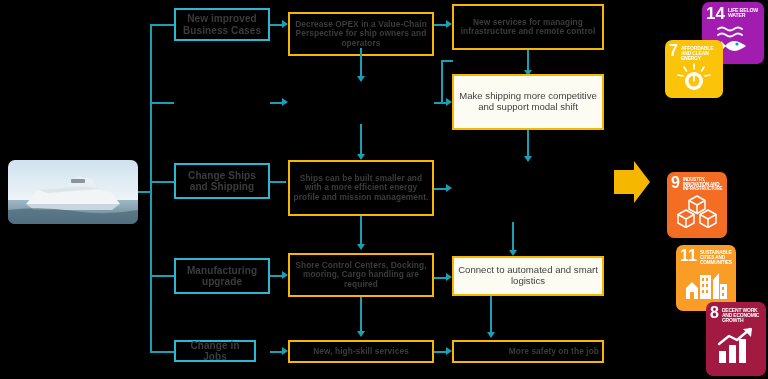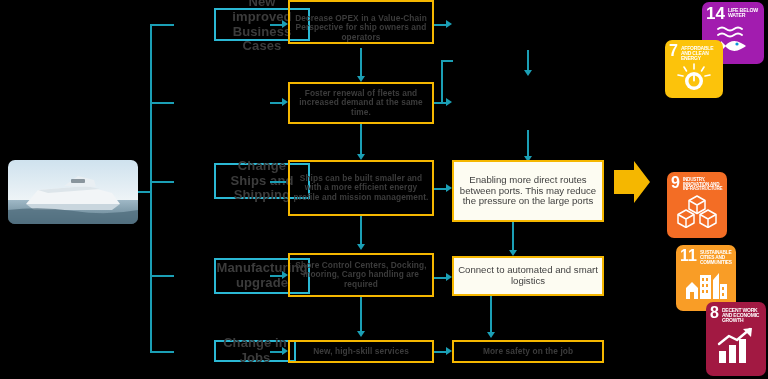--- a/index.html
+++ b/index.html
@@ -7,21 +7,21 @@
        font-family:"Liberation Sans",sans-serif;}
   #stage{position:relative;width:768px;height:379px;background:#000;}
 
   
   .box{position:absolute;box-sizing:border-box;display:flex;
        align-items:center;justify-content:center;text-align:center;
        line-height:1.12;}
   .box span{display:block;padding:0 3px;}
 
   .drv{border:2px solid #2bb8d4;color:#3c3c3c;background:transparent;
-       font-weight:bold;font-size:13px;letter-spacing:.1px;margin-left:40px;}
+       font-weight:bold;font-size:10px;letter-spacing:.1px;}
   .amb{border:2px solid #f5b700;color:#3c3c3c;background:transparent;
        font-weight:bold;font-size:8.3px;letter-spacing:.1px;}
   .amb-fill{border:2px solid #f5b700;color:#3f3f3f;background:#fdfcf2;
        font-weight:normal;font-size:9.6px;letter-spacing:0;}
 
   
   .ln{position:absolute;background:#1b9fb5;}
   .lnh{height:2px;}
   .lnv{width:2px;}
   .arw{position:absolute;width:0;height:0;}
@@ -83,64 +83,64 @@
   <div class="ln lnh" style="left:150px;top:181px;width:24px;"></div>
   <div class="ln lnh" style="left:150px;top:275px;width:24px;"></div>
   <div class="ln lnh" style="left:150px;top:351px;width:24px;"></div>
 
   <div class="box drv" style="left:174px;top:8px;width:96px;height:33px;">
     <span>New improved Business Cases</span>
   </div>
   <div class="ln lnh" style="left:270px;top:24px;width:14px;"></div>
   <div class="arw arw-r" style="left:282px;top:20px;"></div>
 
-  <div class="box amb" style="left:288px;top:0;width:146px;height:44px;align-items:flex-end;">
+  <div class="box amb" style="left:288px;top:12px;width:146px;height:44px;">
     <span>Decrease OPEX in a Value-Chain Perspective for ship owners and operators</span>
   </div>
   <div class="ln lnh" style="left:434px;top:24px;width:14px;"></div>
   <div class="arw arw-r" style="left:446px;top:20px;"></div>
 
+  <div class="box amb" style="left:452px;top:4px;width:152px;height:46px;">
+    <span>New services for managing infrastructure and remote control</span>
+  </div>
 
   <div class="ln lnv" style="left:360px;top:48px;height:30px;"></div>
   <div class="arw arw-d" style="left:357px;top:76px;"></div>
   <div class="ln lnv" style="left:527px;top:50px;height:22px;"></div>
   <div class="arw arw-d" style="left:524px;top:70px;"></div>
 
   <div class="ln lnh" style="left:270px;top:102px;width:14px;"></div>
   <div class="arw arw-r" style="left:282px;top:98px;"></div>
 
-  <div class="box amb" style="left:288px;top:82px;width:146px;height:42px;">
-    <span>Foster renewal of fleets and increased demand at the same time.</span>
-  </div>
 
   <div class="ln lnh" style="left:434px;top:102px;width:14px;"></div>
   <div class="arw arw-r" style="left:446px;top:98px;"></div>
   <div class="ln lnv" style="left:441px;top:60px;height:44px;"></div>
   <div class="ln lnh" style="left:441px;top:60px;width:12px;"></div>
 
+  <div class="box amb-fill" style="left:452px;top:74px;width:152px;height:56px;">
+    <span>Make shipping more competitive and support modal shift</span>
+  </div>
 
   <div class="ln lnv" style="left:360px;top:124px;height:32px;"></div>
   <div class="arw arw-d" style="left:357px;top:154px;"></div>
   <div class="ln lnv" style="left:527px;top:130px;height:28px;"></div>
   <div class="arw arw-d" style="left:524px;top:156px;"></div>
 
   <div class="box drv" style="left:174px;top:163px;width:96px;height:36px;">
     <span>Change Ships and Shipping</span>
   </div>
   <div class="ln lnh" style="left:270px;top:181px;width:16px;"></div>
 
   <div class="box amb" style="left:288px;top:160px;width:146px;height:56px;">
     <span>Ships can be built smaller and with a more efficient energy profile and mission management.</span>
   </div>
   <div class="ln lnh" style="left:434px;top:188px;width:14px;"></div>
   <div class="arw arw-r" style="left:446px;top:184px;"></div>
 
-  <div class="box amb-fill" style="left:452px;top:160px;width:152px;height:62px;">
-    <span>Enabling more direct routes between ports. This may reduce the pressure on the large ports</span>
-  </div>
 
   <div class="ln lnv" style="left:360px;top:216px;height:30px;"></div>
   <div class="arw arw-d" style="left:357px;top:244px;"></div>
   <div class="ln lnv" style="left:512px;top:222px;height:30px;"></div>
   <div class="arw arw-d" style="left:509px;top:250px;"></div>
 
   <div class="box drv" style="left:174px;top:258px;width:96px;height:36px;">
     <span>Manufacturing upgrade</span>
   </div>
   <div class="ln lnh" style="left:270px;top:275px;width:14px;"></div>
@@ -166,21 +166,21 @@
   </div>
   <div class="ln lnh" style="left:270px;top:351px;width:14px;"></div>
   <div class="arw arw-r" style="left:282px;top:347px;"></div>
 
   <div class="box amb" style="left:288px;top:340px;width:146px;height:23px;">
     <span>New, high-skill services</span>
   </div>
   <div class="ln lnh" style="left:434px;top:351px;width:14px;"></div>
   <div class="arw arw-r" style="left:446px;top:347px;"></div>
 
-  <div class="box amb" style="left:452px;top:340px;width:152px;height:23px;">
+  <div class="box amb" style="left:452px;top:340px;width:152px;height:23px;justify-content:flex-end;">
     <span>More safety on the job</span>
   </div>
 
   <div id="chev">
     <svg viewBox="0 0 36 44">
       <path d="M0 10 L20 10 L20 1 L36 22 L20 43 L20 34 L0 34 Z" fill="#f5b700"></path>
     </svg>
   </div>
 
   <div class="sdg" style="left:702px;top:2px;width:62px;height:62px;background:#a21caf;">

